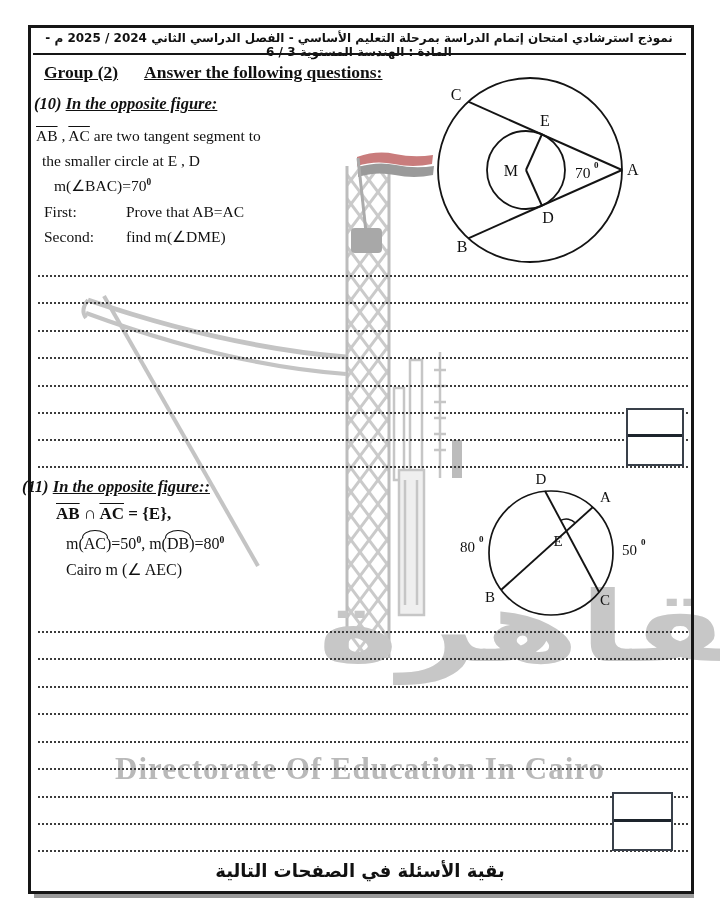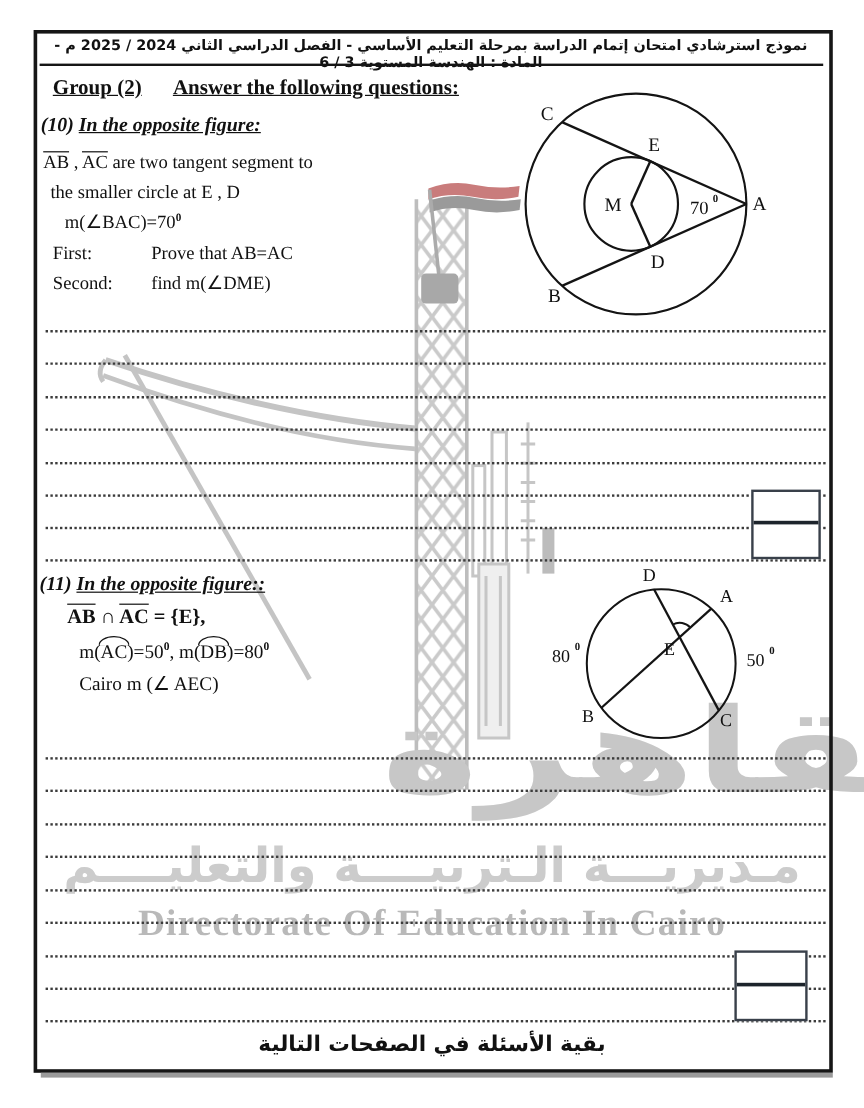--- a/index.html
+++ b/index.html
@@ -18,21 +18,21 @@
   .hdr{left:40px;top:31px;width:638px;text-align:center;direction:rtl;
        font-family:"DejaVu Sans",sans-serif;font-size:12px;font-weight:bold;}
   .hdr-rule{position:absolute;left:33px;top:53px;width:653px;height:2px;background:#151515;z-index:2;}
   
   .group-h{left:44px;top:62px;font-size:17.5px;font-weight:bold;}
   .group-h .u{text-decoration:underline;}
   .group-h .gap{display:inline-block;width:26px;}
   .qh{font-size:16.5px;font-weight:bold;font-style:italic;}
   .qh .u{text-decoration:underline;}
   .q10h{left:34px;top:94px;}
-  .q11h{left:33px;top:477px;}
+  .q11h{left:22px;top:477px;}
   
   .qtext{font-size:15.5px;line-height:25px;}
   .q10t{left:36px;top:123px;width:350px;}
   .q10t .l2{padding-left:6px;}
   .q10t .l3{padding-left:18px;line-height:26px;}
   .q10t .l4,.q10t .l5{padding-left:8px;}
   .q11t{left:56px;top:504px;width:360px;}
   .q11t .l1{font-size:17px;font-weight:bold;margin-bottom:11px;}
   .q11t .l2{font-size:16px;margin-bottom:7px;padding-left:10px;}
   .q11t .l3{font-size:16px;padding-left:10px;}
@@ -102,21 +102,20 @@
       <rect x="410" y="360" width="12" height="120"></rect>
       <line x1="440" y1="352" x2="440" y2="478"></line>
       <path d="M434 370 h12 M434 386 h12 M434 402 h12 M434 418 h12 M434 434 h12 M434 450 h12"></path>
       <rect x="452" y="440" width="10" height="38" fill="#bcbcbc" stroke="none"></rect>
       <rect x="399" y="470" width="25" height="145" fill="#efefef"></rect>
       <path d="M405 480 v125 M417 480 v125"></path>
     </g>
   </svg>
 
   <div class="wm wm-cairo">القاهرة</div>
-  <div class="wm wm-dir-ar">مـديريـــة الـتربيــــة والتعليــــم</div>
   <div class="wm wm-dir-en">Directorate Of Education In Cairo</div>
 
   <div class="lines-layer">
     <div class="dot" style="top:275px"></div>
     <div class="dot" style="top:302px"></div>
     <div class="dot" style="top:330px"></div>
     <div class="dot" style="top:357px"></div>
     <div class="dot" style="top:385px"></div>
     <div class="dot" style="top:412px"></div>
     <div class="dot" style="top:439px"></div>

